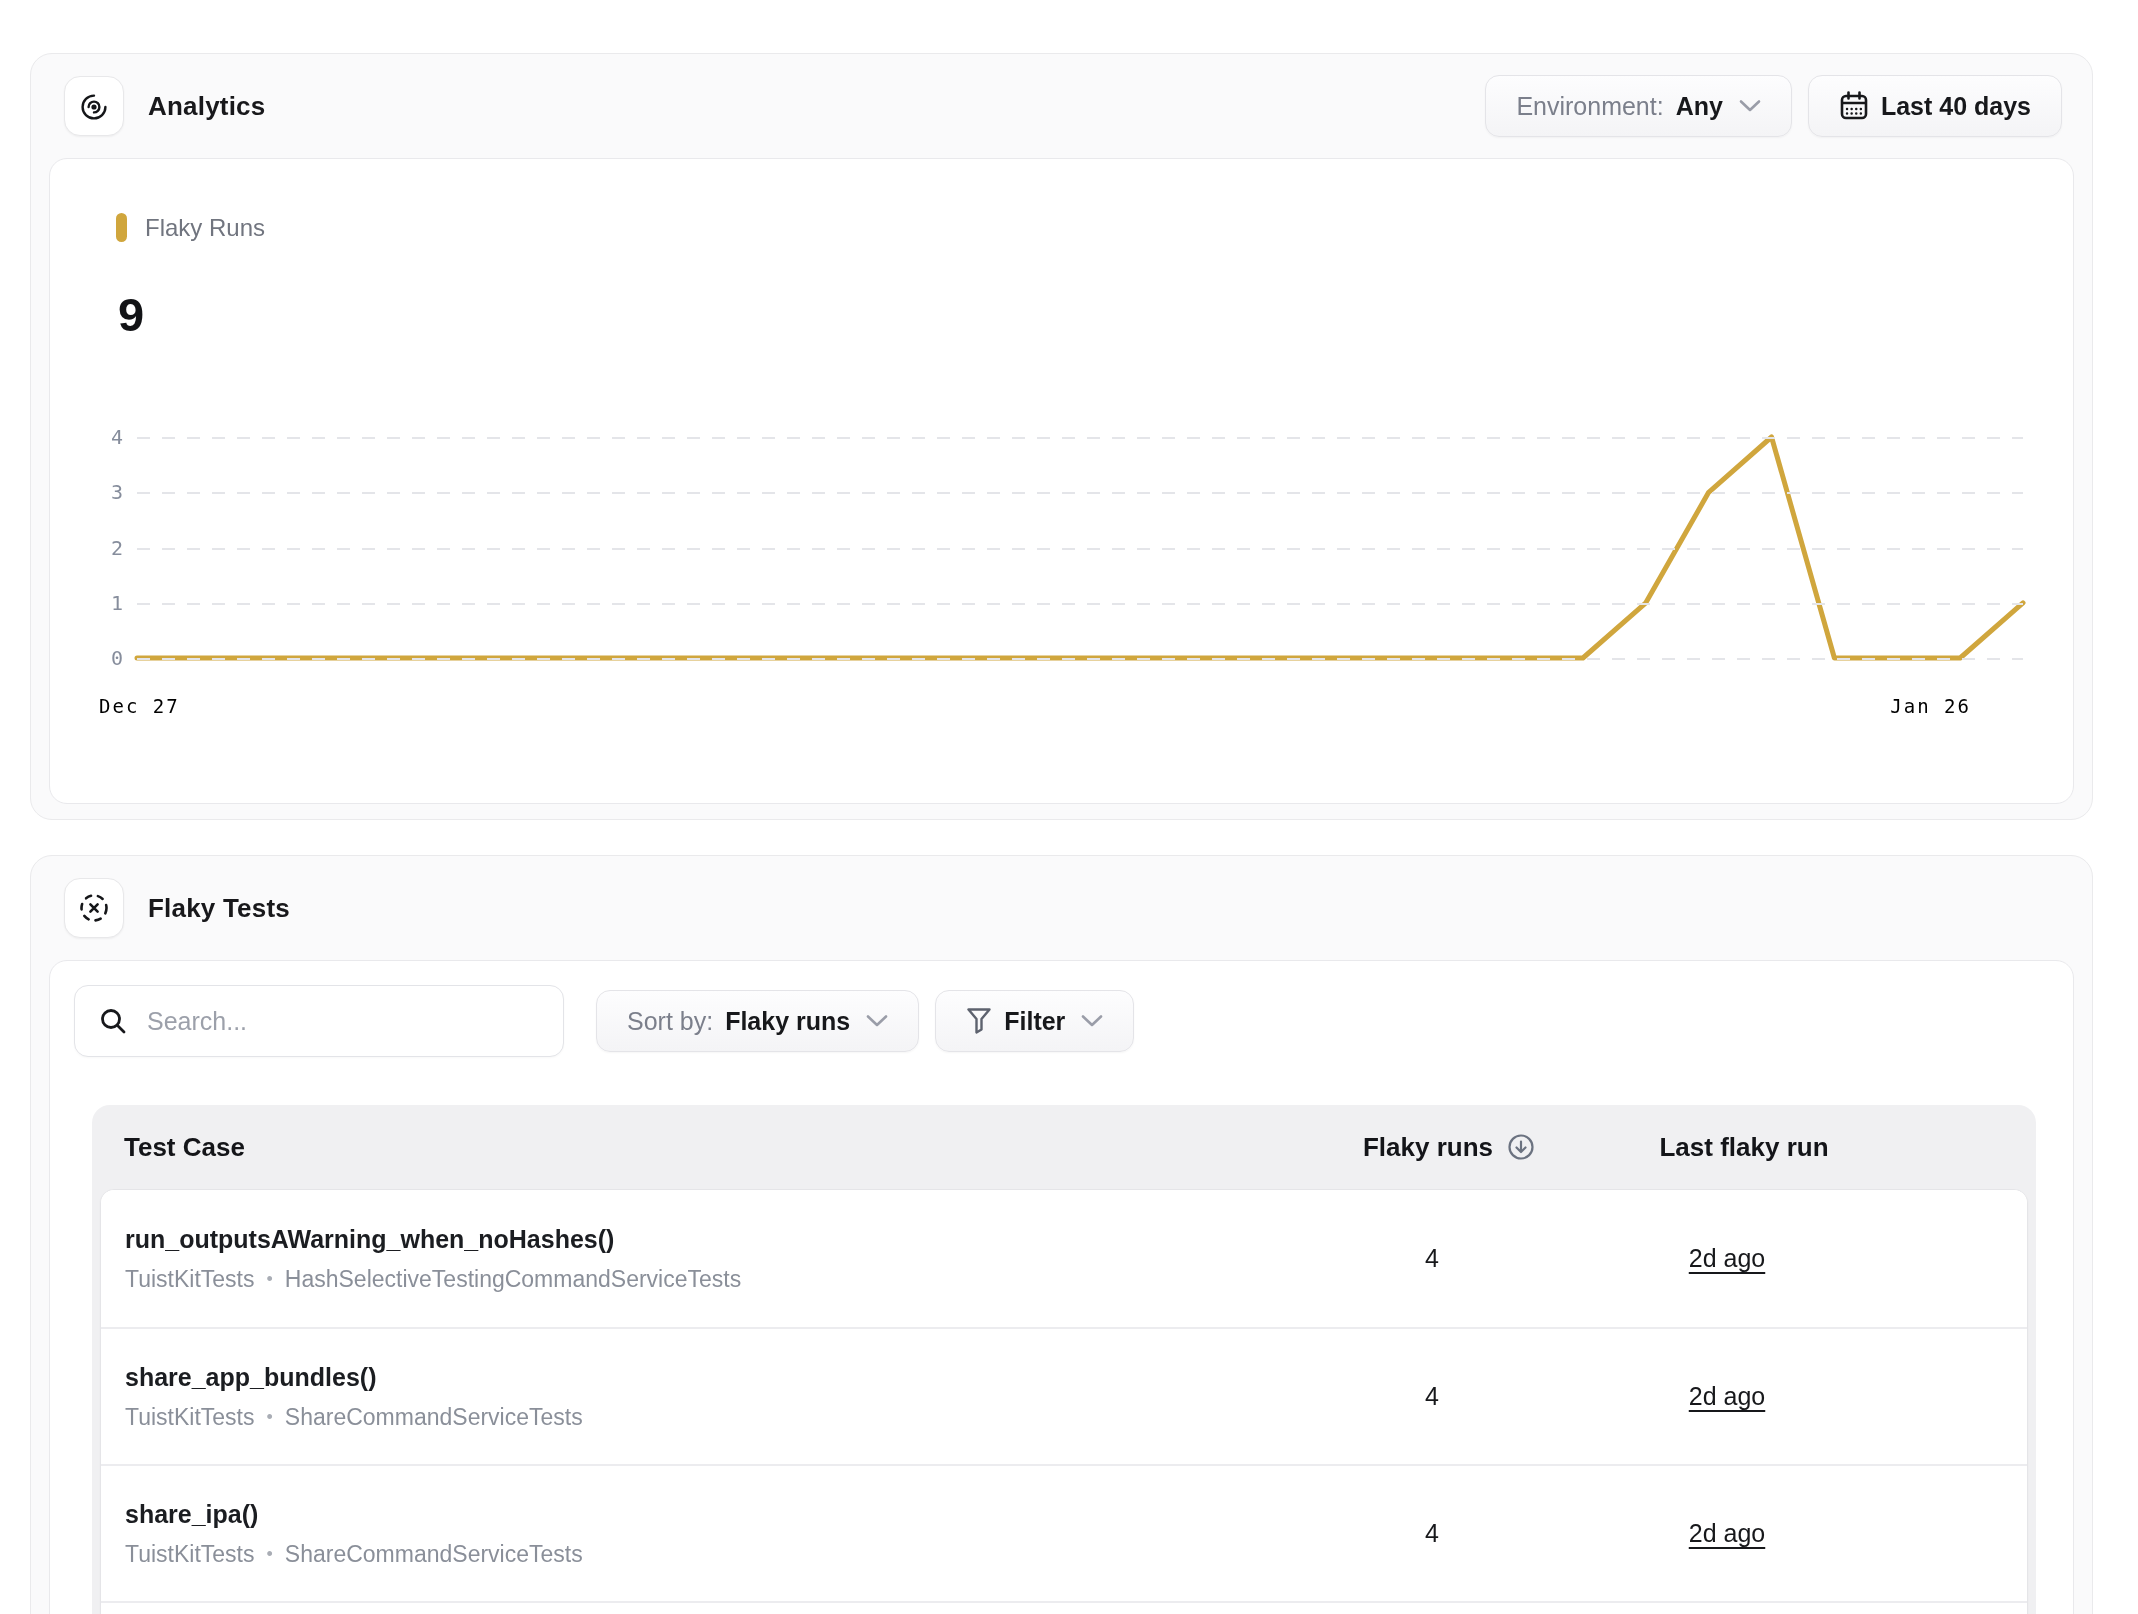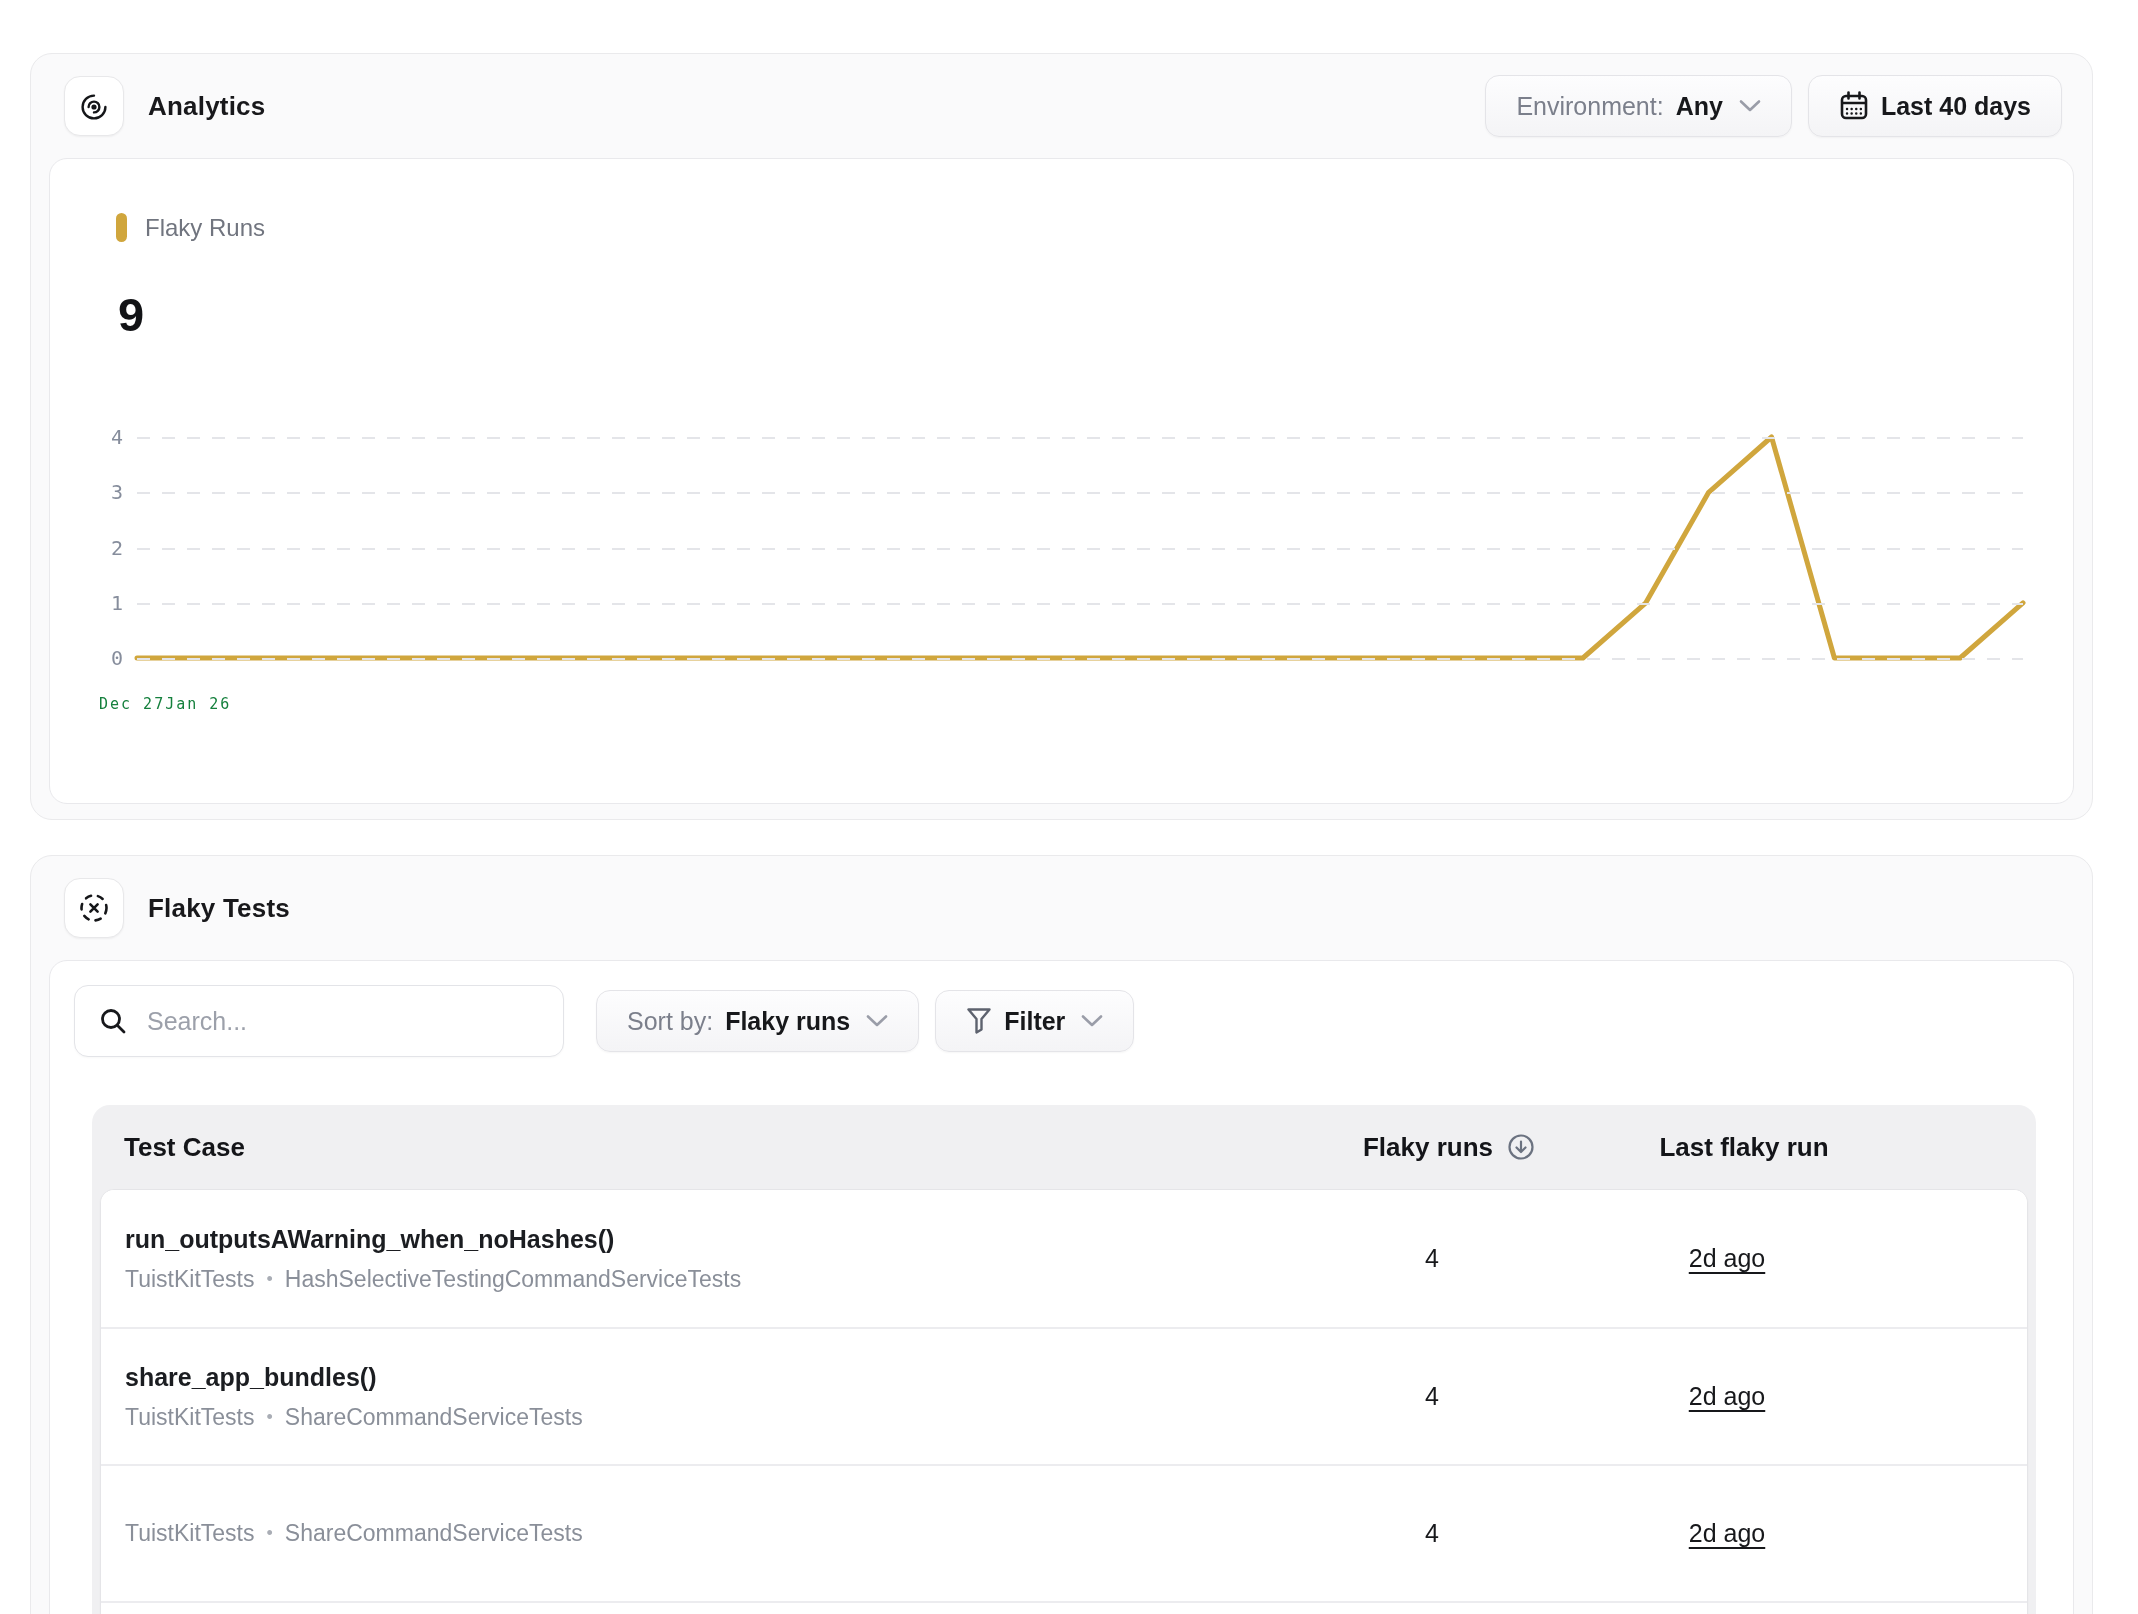--- a/index.html
+++ b/index.html
@@ -52,22 +52,22 @@
   .big-number{position:absolute;left:68px;top:128px;font-size:47px;font-weight:600;color:#121316;}
   #plot{position:absolute;left:87px;right:50px;top:278px;height:221px;}
   .gridrow{position:absolute;left:0;right:0;height:2px;
     background:repeating-linear-gradient(90deg,#e4e5e9 0 13px,transparent 13px 25px);}
   .tick-label{
     position:absolute;left:-64px;width:50px;text-align:right;transform:translateY(-50%);
     font-family:"DejaVu Sans Mono","Liberation Mono",monospace;font-size:20px;color:#868d9c;
   }
   #line-svg{position:absolute;left:0;top:0;width:100%;height:100%;overflow:visible;}
   .x-labels{
-    position:absolute;left:87px;right:50px;top:536px;display:flex;
-    font-family:"DejaVu Sans Mono","Liberation Mono",monospace;font-size:15px;color:#15803d;letter-spacing:2px;
+    position:absolute;left:87px;right:50px;top:536px;display:flex;justify-content:space-between;
+    font-family:"DejaVu Sans Mono","Liberation Mono",monospace;font-size:19px;color:#000000;letter-spacing:2px;
   }
   .x-label-start{margin-left:-38px;}
   .x-label-end{margin-right:52px;}
 
   
   .controls{position:absolute;left:24px;top:24px;right:24px;display:flex;align-items:center;}
   .search-box{
     width:490px;height:72px;border:1px solid #e3e4e8;border-radius:14px;background:#fff;
     display:flex;align-items:center;gap:18px;padding:0 24px;box-sizing:border-box;
     box-shadow:0 1px 2px rgba(20,20,25,.03);
@@ -258,20 +258,21 @@
       </div>
     </div>
     <div class="truns">4</div>
     <div class="tlast">
       <a>2d ago</a>
     </div>
   </div>
 
   <div class="trow">
     <div class="tc">
+      <div class="tc-name">share_ipa()</div>
       <div class="tc-sub">
         <span class="tc-module">TuistKitTests</span>
         <span class="tc-dot">•</span>
         <span class="tc-suite">ShareCommandServiceTests</span>
       </div>
     </div>
     <div class="truns">4</div>
     <div class="tlast">
       <a>2d ago</a>
     </div>

